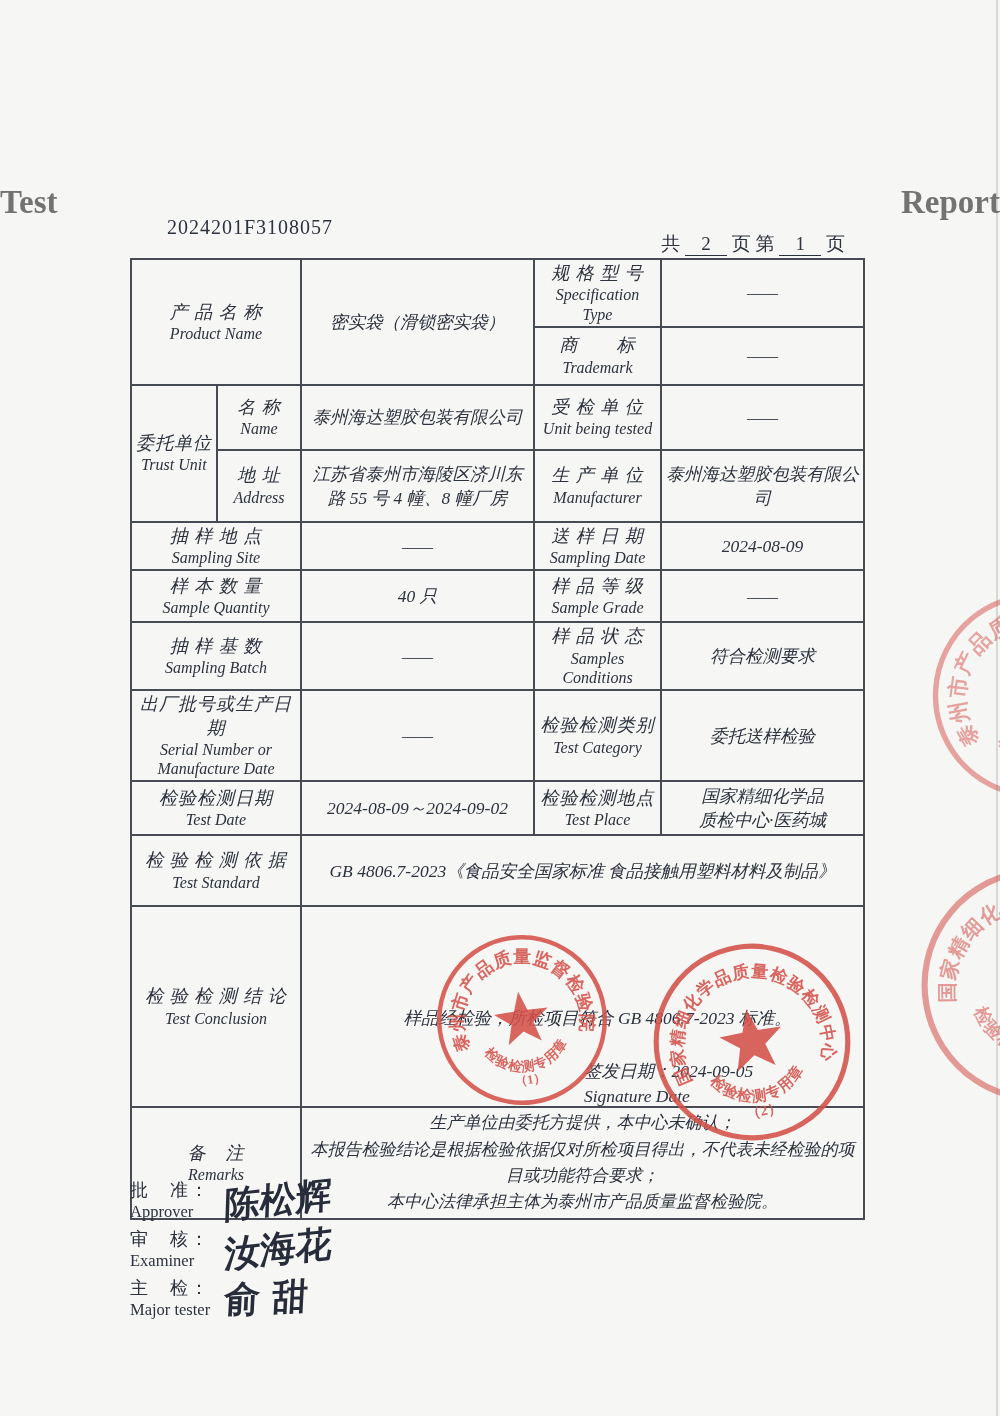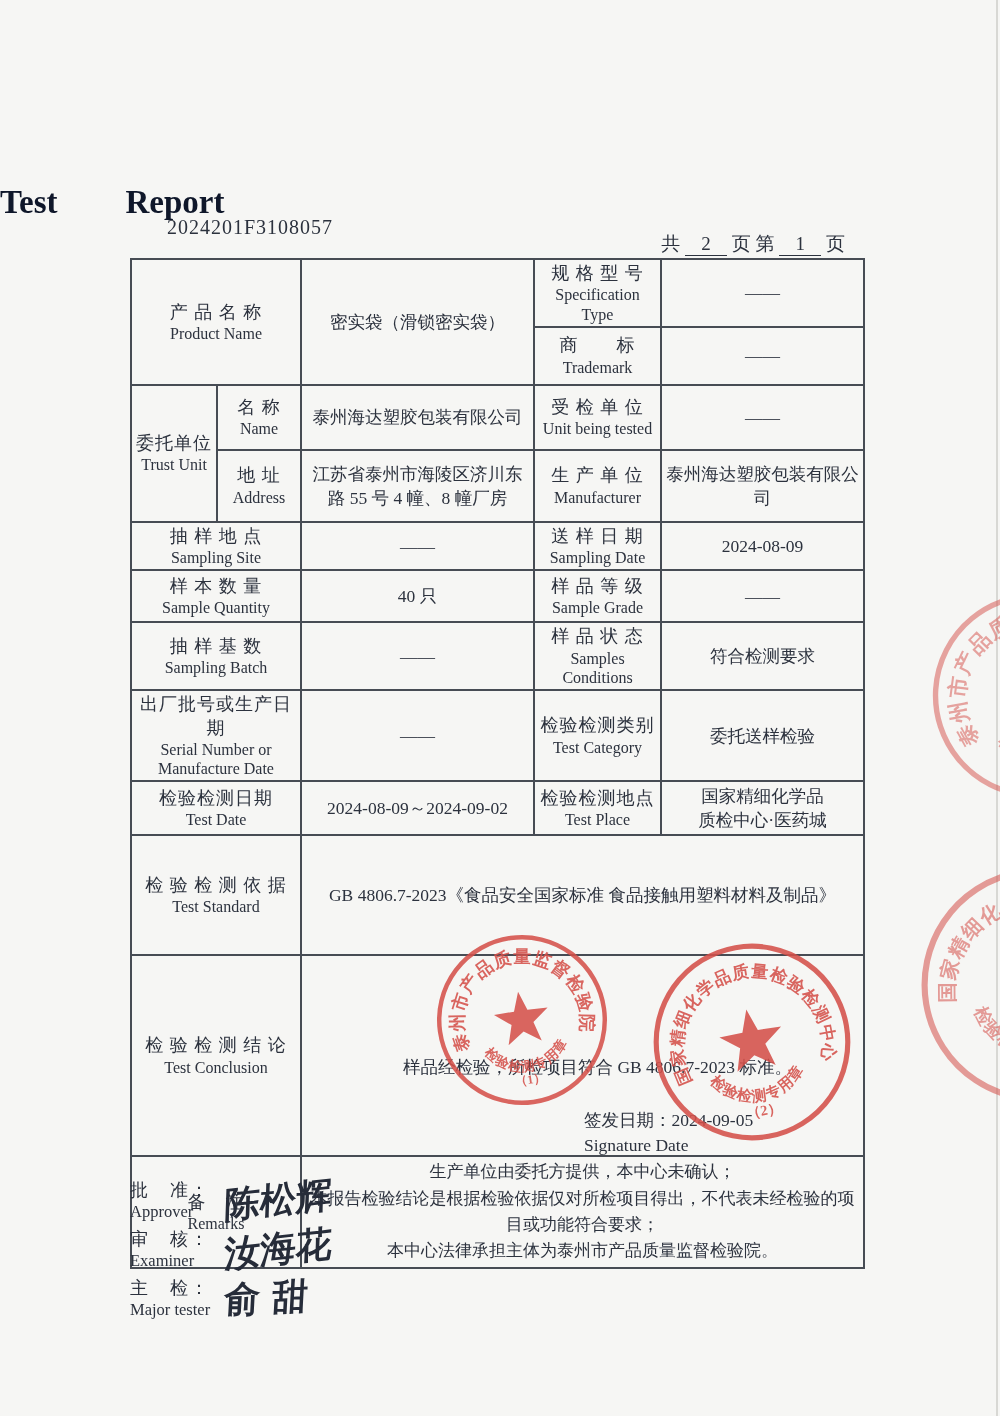--- a/index.html
+++ b/index.html
@@ -11,34 +11,34 @@
   }
   .page-edge{position:absolute; right:2px; top:0; width:2px; height:100%; background:#d8d8d4;}
   
   .title-cn{
     position:absolute; top:116px; left:0; width:100%;
     text-align:center; font-size:54px; font-weight:bold;
     letter-spacing:.42em; text-indent:.42em; color:#323948; margin:0;
   }
   .title-en{
     position:absolute; top:184px; left:0; width:100%;
-    display:flex; justify-content:flex-start; gap:68px;
-    font-size:33px; font-weight:bold; color:#0f172a;
+    display:flex; justify-content:space-between; gap:68px;
+    font-size:33px; font-weight:bold; color:#737373;
   }
   .report-no{position:absolute; left:167px; top:216px; font-size:20px; letter-spacing:1px;}
   .page-info{position:absolute; left:648px; top:231px; width:210px; font-size:19px; text-align:center; white-space:nowrap;}
   .pgnum{display:inline-block; min-width:34px; border-bottom:1.6px solid #2c323e; text-align:center; padding:0 4px;}
   
   table.report{
     position:absolute; left:130px; top:258px; width:733px;
     border-collapse:collapse; table-layout:fixed;
   }
   table.report td{
     border:2px solid #474c54; text-align:center; vertical-align:middle;
-    padding:2px 4px; overflow:hidden;
+    padding:2px 4px; overflow:hidden;font-style:italic;
   }
   .cn{font-size:18px; line-height:1.3; letter-spacing:1px;}
   .en{font-size:16px; line-height:1.2;}
   .val{font-size:17.5px; white-space:pre-line;}
   td.left-val{text-align:left; padding:2px 10px;margin-top:20px;}
   td.conclusion-cell{position:relative; vertical-align:top; text-align:left;}
   .conclusion-text{margin:22px 0 0 30px; font-size:17.5px;}
   .sigdate{position:absolute; left:282px; top:152px; text-align:left;}
   .sigdate .l1{font-size:17.5px; white-space:nowrap;}
   .sigdate .l2{font-size:17.5px; margin-top:3px;}
@@ -198,21 +198,21 @@
         <div class="en">Test Date</div>
       </td>
       <td class="val">2024-08-09～2024-09-02</td>
       <td>
         <div class="cn">检验检测地点</div>
         <div class="en">Test Place</div>
       </td>
       <td class="val">国家精细化学品
 质检中心·医药城</td>
     </tr>
-    <tr style="height:120px">
+    <tr style="height:71px">
       <td colspan="2">
         <div class="cn">检 验 检 测 依 据</div>
         <div class="en">Test Standard</div>
       </td>
       <td colspan="3" class="val left-val">GB 4806.7-2023《食品安全国家标准  食品接触用塑料材料及制品》</td>
     </tr>
     <tr style="height:201px">
       <td colspan="2">
         <div class="cn">检 验 检 测 结 论</div>
         <div class="en">Test Conclusion</div>

